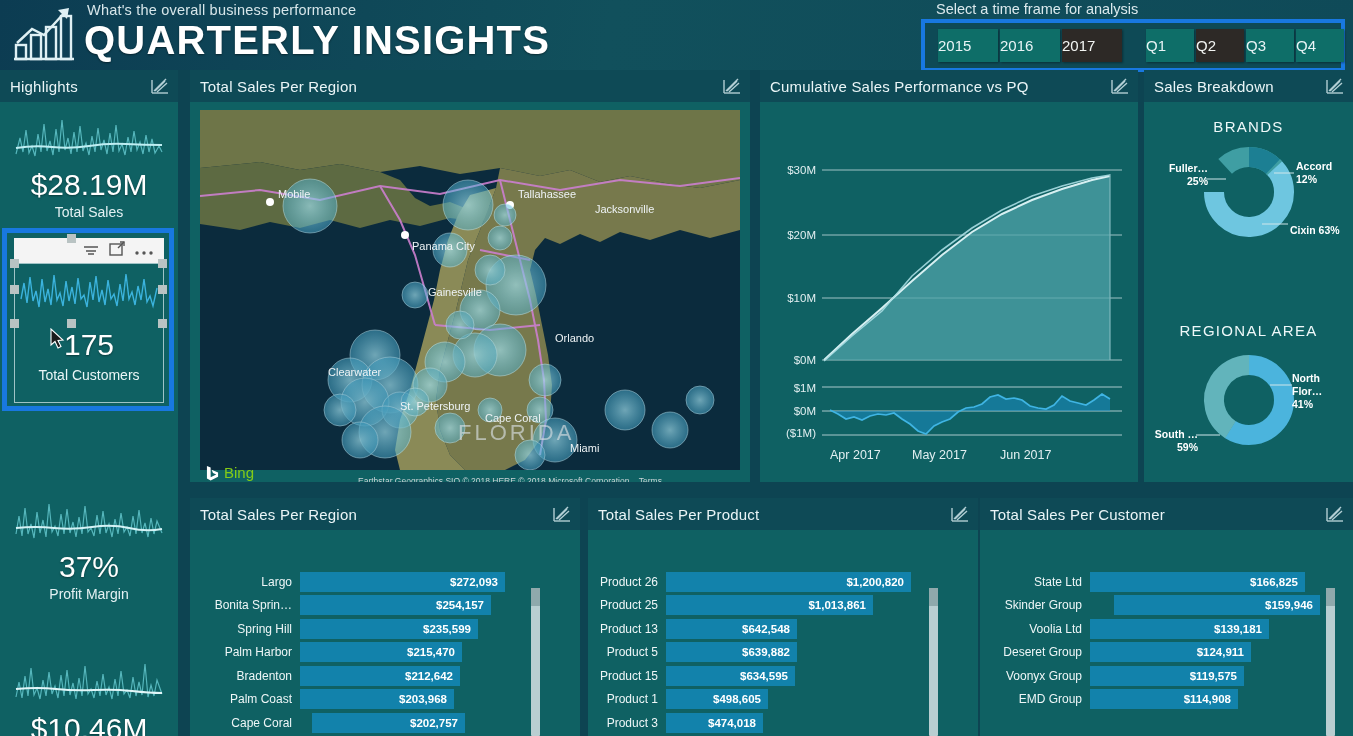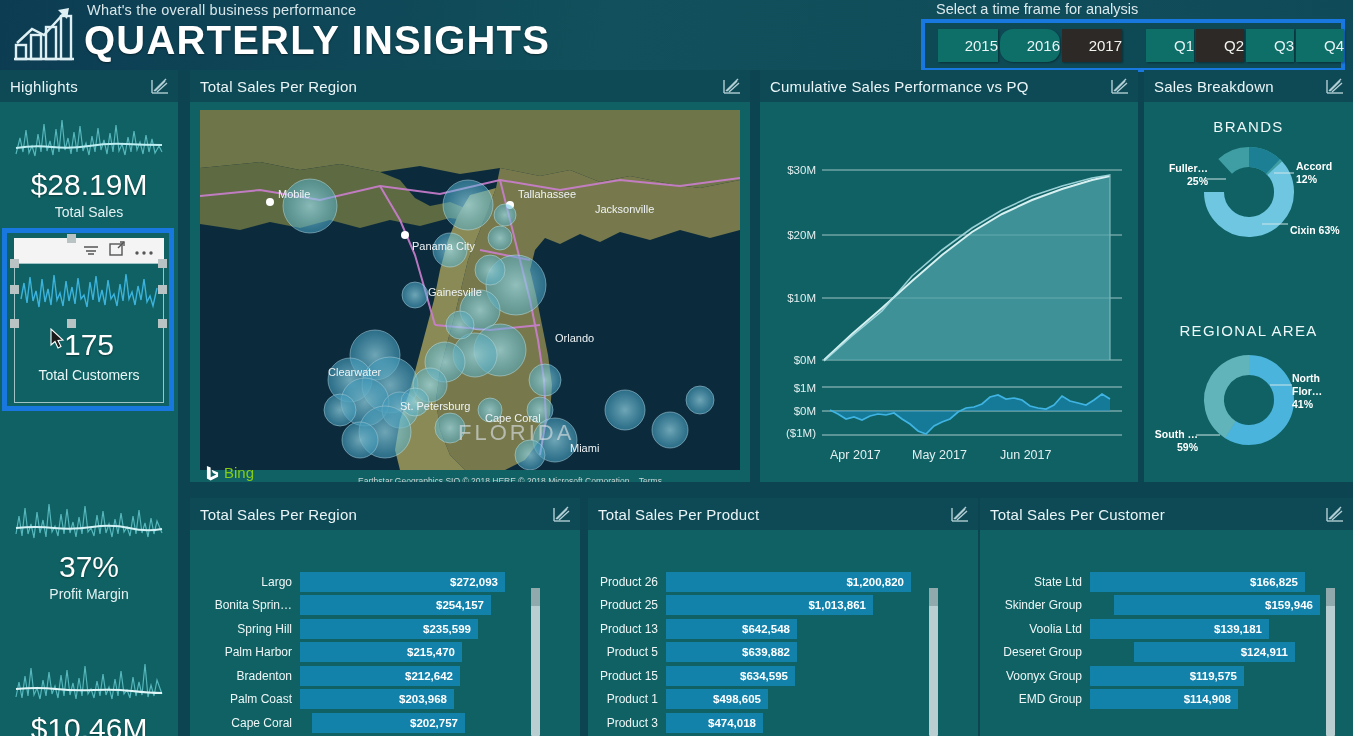--- a/index.html
+++ b/index.html
@@ -23,21 +23,21 @@
     color: #fff; text-shadow: 0 1px 2px rgba(0,0,0,.45);
   }
   
   #tf-label { position: absolute; left: 936px; top: 1px; font-size: 14.5px; color: #dbe9ed; }
   #tf-box {
     position: absolute; left: 921px; top: 19px; width: 424px; height: 53px;
     border: 4px solid #1878e0; background: #0e4a56;
   }
   #tf-inner { position: relative; width: 100%; height: 100%; }
   .tf-btn {
-    position: absolute; top: 6px; height: 33px; line-height: 33px; text-align: right;
+    position: absolute; top: 6px; height: 33px; line-height: 33px; text-align: left;
     font-size: 15px; color: #e9f4f6; background: #0e6e68; cursor: pointer;
     box-shadow: 1px 1px 2px rgba(0,0,0,.35);
   }
   .tf-btn.sel { background: #2d2926; color: #f3f5f3; }
   
   .panel { position: absolute; background: #0f6163; }
   .panel-head {
     position: relative; height: 32px; background: #0e4a56;
     display: flex; align-items: center; padding: 0 8px 0 10px;
   }
@@ -132,21 +132,21 @@
   </div>
   <div id="title-block">
     <div id="subtitle">What's the overall business performance</div>
     <div id="main-title">QUARTERLY INSIGHTS</div>
   </div>
 
   <div id="tf-label">Select a time frame for analysis</div>
   <div id="tf-box">
     <div id="tf-inner">
       <div class="tf-btn" style="left:13px;width:60px;">2015</div>
-      <div class="tf-btn" style="left:75px;width:60px;border-radius:13px;">2016</div>
+      <div class="tf-btn" style="left:75px;width:60px;">2016</div>
       <div class="tf-btn sel" style="left:137px;width:60px;">2017</div>
       <div class="tf-btn" style="left:221px;width:48px;">Q1</div>
       <div class="tf-btn sel" style="left:271px;width:48px;">Q2</div>
       <div class="tf-btn" style="left:321px;width:48px;">Q3</div>
       <div class="tf-btn" style="left:371px;width:48px;">Q4</div>
     </div>
   </div>
 </div>
 
 <div class="panel" id="highlights">
@@ -670,21 +670,21 @@
         <div class="bar-row">
           <div class="bar-cat" style="width: 110px;">Voolia Ltd</div>
           <div class="bar-track" style="width: 215px;">
             <div class="bar-fill" style="width: 179px; background: rgb(18, 130, 171);">
               <span class="bar-val">$139,181</span>
             </div>
           </div>
         </div>
         <div class="bar-row">
           <div class="bar-cat" style="width: 110px;">Deseret Group</div>
-          <div class="bar-track" style="width: 215px; margin-left: 44px;">
+          <div class="bar-track" style="width: 215px;">
             <div class="bar-fill" style="width: 161px; background: rgb(18, 130, 171);">
               <span class="bar-val">$124,911</span>
             </div>
           </div>
         </div>
         <div class="bar-row">
           <div class="bar-cat" style="width: 110px;">Voonyx Group</div>
           <div class="bar-track" style="width: 215px;">
             <div class="bar-fill" style="width: 154px; background: rgb(18, 130, 171);">
               <span class="bar-val">$119,575</span>

